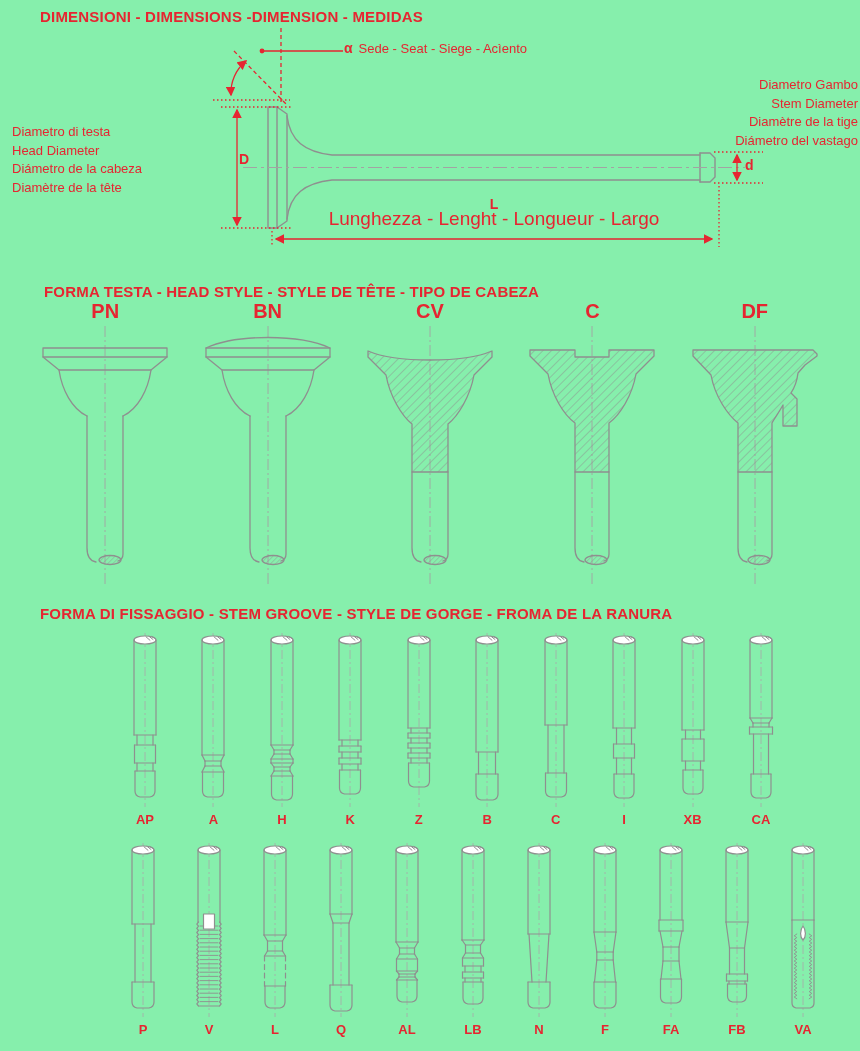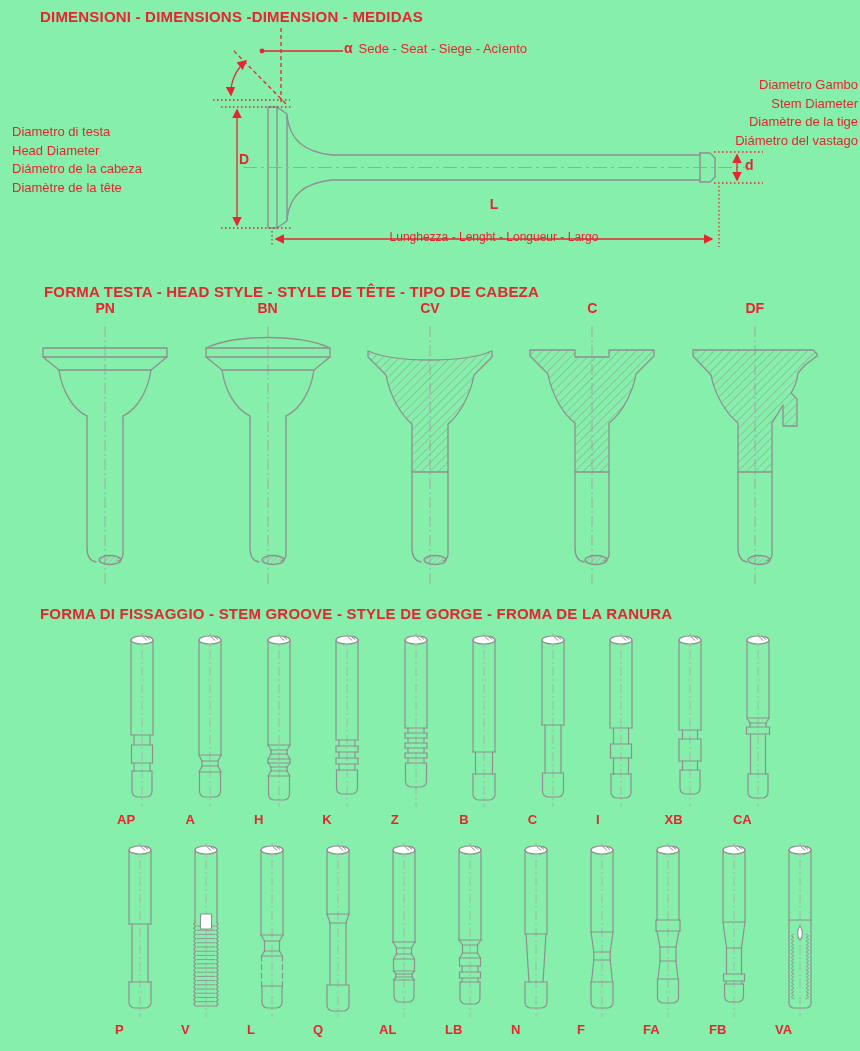--- a/index.html
+++ b/index.html
@@ -7,24 +7,24 @@
         font-family:"Liberation Sans",sans-serif;}
   .sec-title{position:absolute;font-size:15px;font-weight:700;color:#e62531;letter-spacing:.2px;white-space:nowrap;}
   .dim-note{position:absolute;font-size:13px;line-height:18.5px;color:#e62531;white-space:nowrap;}
   .dim-sym{position:absolute;font-size:14px;font-weight:700;color:#e62531;}
   .seat-row{position:absolute;left:344px;top:40px;font-size:13px;color:#e62531;white-space:nowrap;}
   .seat-row b{font-size:14px;margin-right:6px;}
   .center-wrap{position:absolute;left:272px;width:444px;text-align:center;color:#e62531;}
   
   .head-row{position:absolute;left:24px;top:300px;width:812px;display:flex;}
   .head-cell{width:162.4px;display:flex;flex-direction:column;align-items:center;}
-  .head-label{font-size:14px;font-weight:700;color:#e62531;height:20px;}
+  .head-label{font-size:20px;font-weight:700;color:#e62531;height:20px;}
   
   .stem-row{position:absolute;display:flex;justify-content:space-between;}
-  .stem-cell{display:flex;flex-direction:column;align-items:flex-start;width:56px;}
+  .stem-cell{display:flex;flex-direction:column;align-items:center;width:56px;}
   .stem-label{font-size:13px;font-weight:700;color:#e62531;margin-top:3px;height:16px;}
   svg{display:block;}
 </style>
 </head>
 <body>
 
 <svg width="0" height="0" style="position:absolute" aria-hidden="true">
   <defs>
     <marker id="arr" viewBox="0 0 10 10" refX="8.5" refY="5" markerWidth="7.5" markerHeight="7.5" orient="auto-start-reverse">
       <path d="M0,0 L10,5 L0,10 Z" fill="#e62531"></path>
@@ -91,21 +91,21 @@
 
   <div class="dim-note" style="left:658px;top:76px;width:200px;text-align:right">
     <div>Diametro Gambo</div>
     <div>Stem Diameter</div>
     <div>Diamètre de la tige</div>
     <div>Diámetro del vastago</div>
   </div>
   <div class="dim-sym" style="left:745px;top:157px">d</div>
 
   <div class="center-wrap" style="top:196px;font-size:14px;font-weight:700">L</div>
-  <div class="center-wrap" style="top:230px;font-size:12px">Lunghezza - Lenght - Longueur - Largo</div>
+  <div class="center-wrap" style="top:208px;font-size:19px">Lunghezza - Lenght - Longueur - Largo</div>
 
   <div class="sec-title" style="left:44px;top:283px">FORMA TESTA - HEAD STYLE - STYLE DE TÊTE - TIPO DE CABEZA</div>
 
   <div class="head-row">
 
     <div class="head-cell">
       <div class="head-label">PN</div>
       <svg width="140" height="268" viewBox="0 0 140 268">
         <path d="M70,6 V264" stroke="#a3a3a3" stroke-width="0.9" stroke-dasharray="11 3 2 3" fill="none"></path>
         <g stroke="#8f8f8f" stroke-width="1.3" fill="none" stroke-linejoin="round" stroke-linecap="round">

